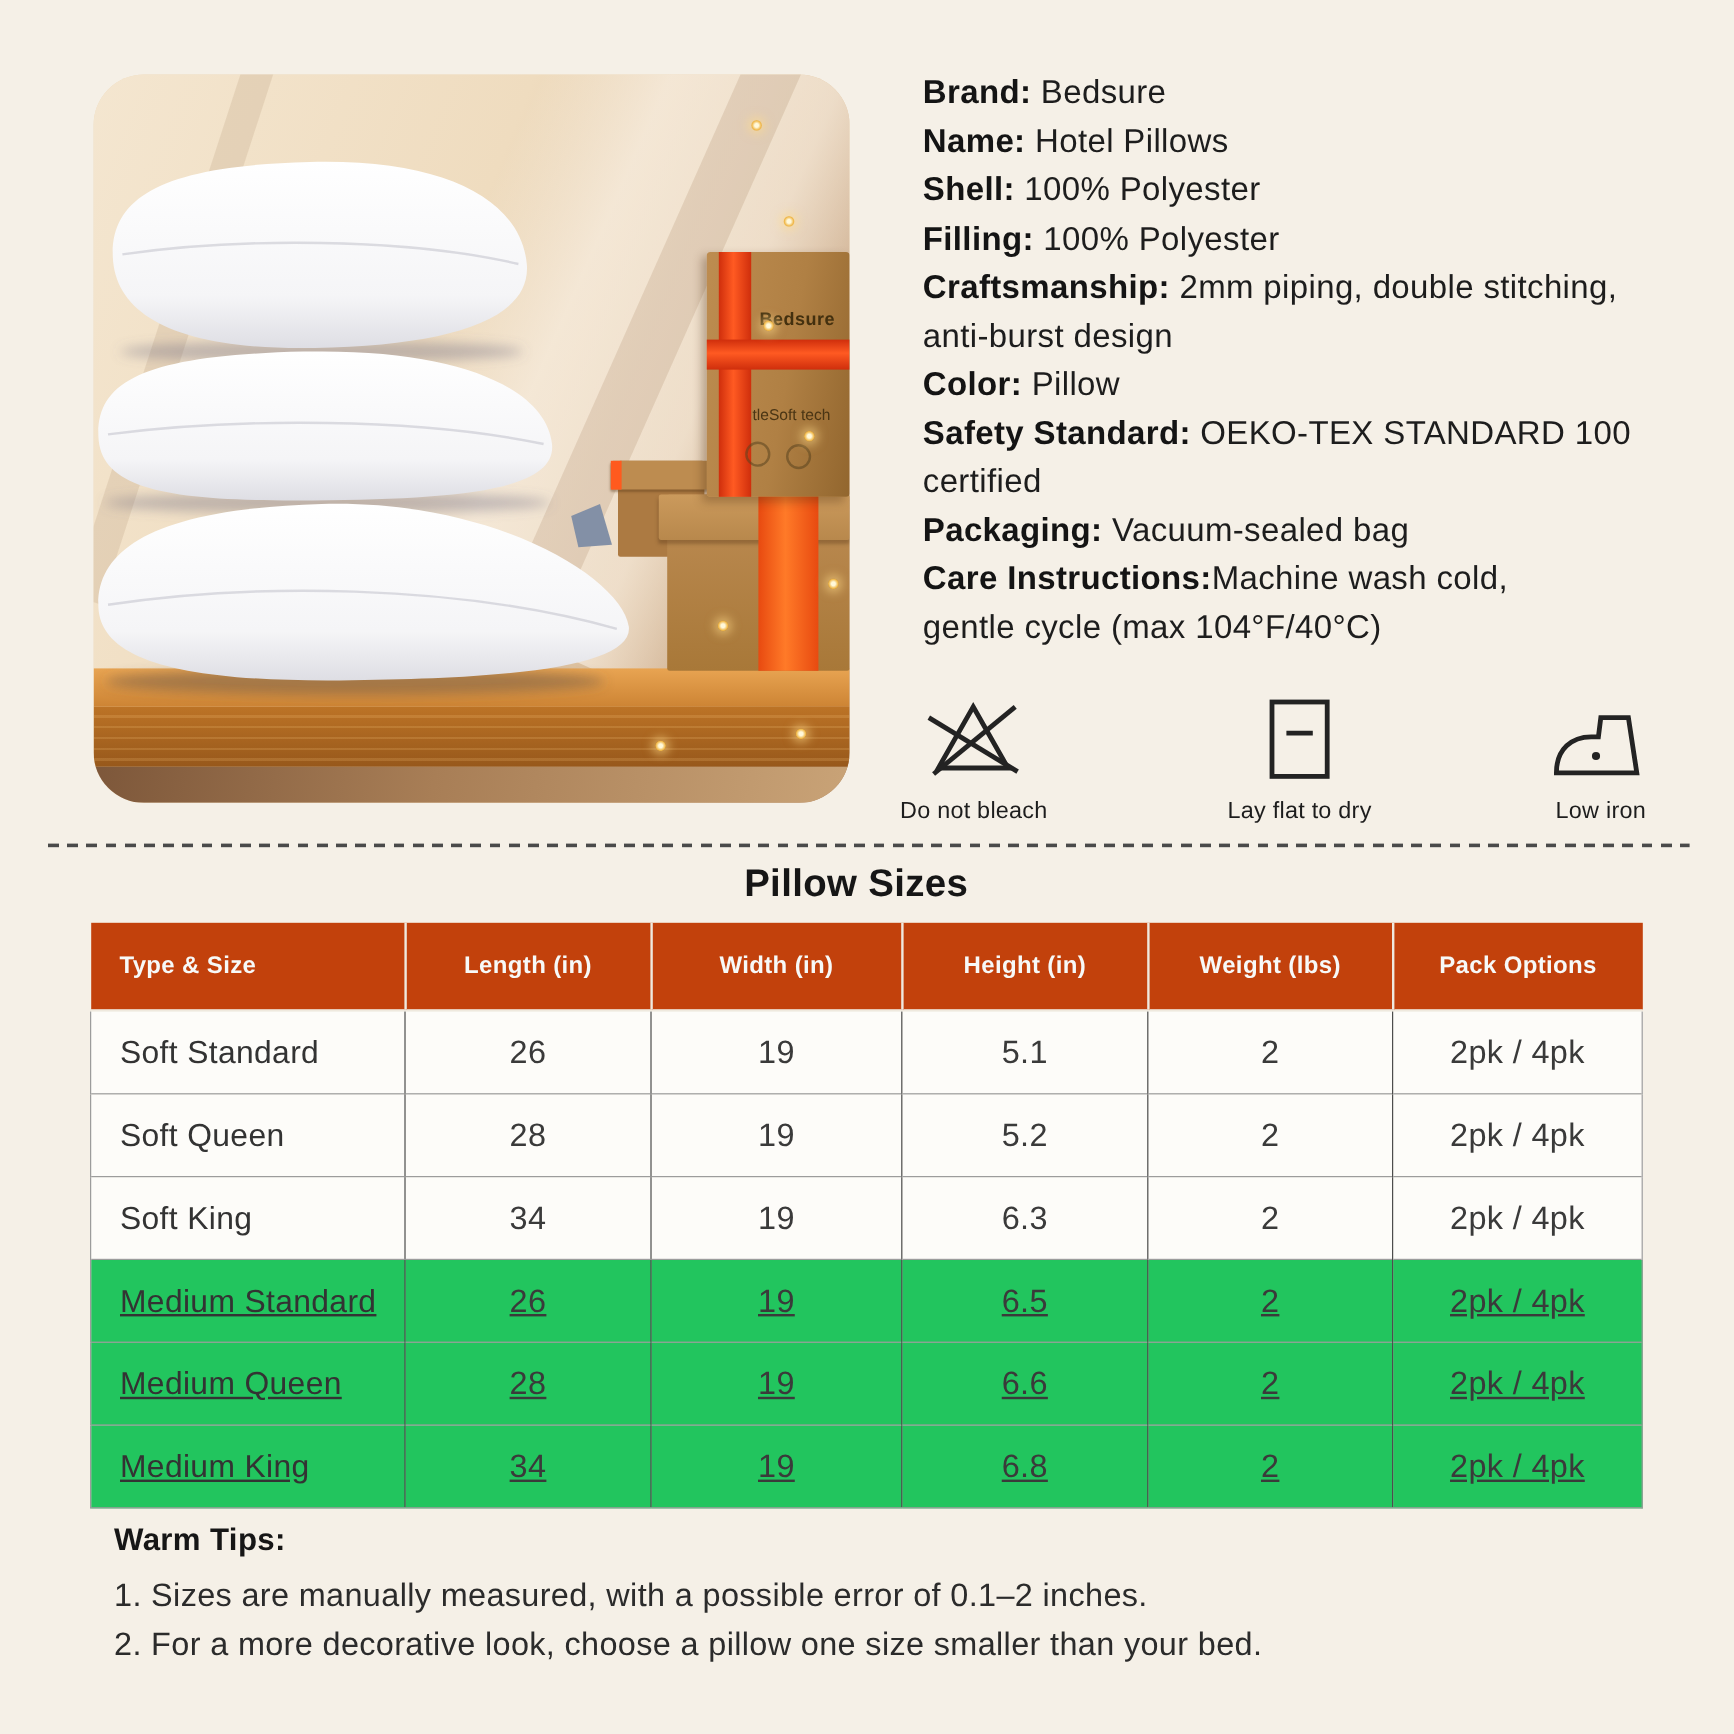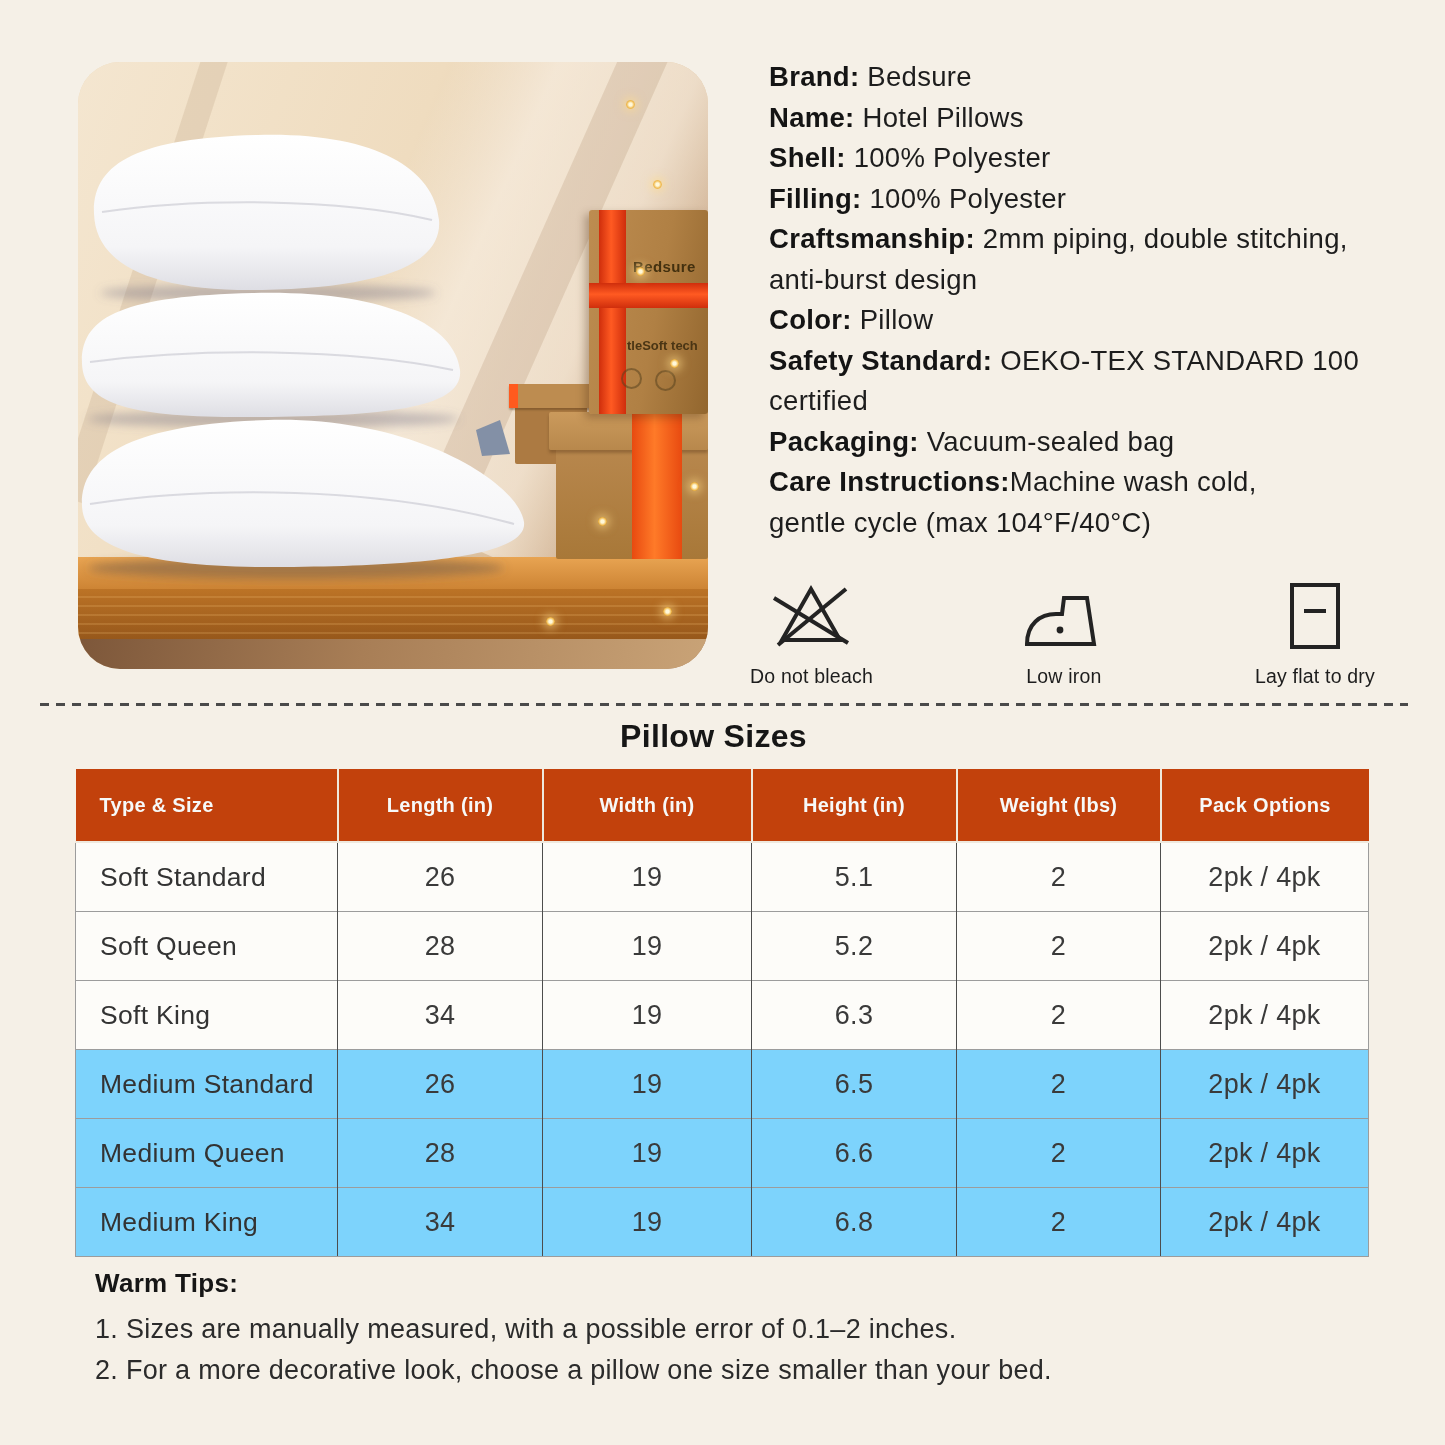--- a/index.html
+++ b/index.html
@@ -44,21 +44,21 @@
     background:linear-gradient(90deg,#e84a10,#ff7a28 45%,#e84a10);}
   .box-small{position:absolute;left:511px;top:148px;width:119px;height:204px;
     background:linear-gradient(100deg,#bd8c50 0%,#b08044 55%,#92662e 100%);
     border-radius:3px;box-shadow:-4px 4px 8px rgba(80,50,20,.35);}
   .box-small .rib-v{position:absolute;left:10px;top:0;width:27px;height:100%;
     background:linear-gradient(90deg,#cf2e0c,#ff5a22 45%,#cf2e0c);}
   .box-small .rib-h{position:absolute;left:0;top:73px;width:100%;height:25px;
     background:linear-gradient(180deg,#cf2e0c,#ff5a22 45%,#cf2e0c);}
   .bx-brand{position:absolute;left:44px;top:48px;font-size:15px;font-weight:bold;
     color:#43300f;letter-spacing:.4px;}
-  .bx-line2{position:absolute;left:38px;top:128px;font-size:13px;font-weight:bold;color:#4a3514;}
+  .bx-line2{position:absolute;left:38px;top:128px;font-size:13px;font-weight:normal;color:#4a3514;}
   .cert{position:absolute;width:17px;height:17px;border:2px solid #5a431f;border-radius:50%;opacity:.55;}
   .cert.c1{left:32px;top:158px;} .cert.c2{left:66px;top:160px;}
   .fairy{position:absolute;width:9px;height:9px;border-radius:50%;
     background:radial-gradient(circle,#fff8da 0 25%,#f0b84a 60%,rgba(240,184,74,0) 100%);
     box-shadow:0 0 8px 3px rgba(255,220,140,.55);}
   .pillows{position:absolute;left:0;top:0;width:100%;height:100%;}
   
   #specs{position:absolute;left:753px;top:57px;width:665px;margin-left:16px;}
   .spec-line{font-size:27.5px;line-height:40.5px;letter-spacing:.3px;color:#1d1d1d;white-space:nowrap;}
   .spec-line b{font-weight:700;color:#141414;}
@@ -81,21 +81,21 @@
   #size-table th + th{border-left:2px solid #efe9de;}
   #size-table th:first-child, #size-table td:first-child{text-align:left;padding-left:24px;}
   #size-table th{border-bottom:2px solid #efe9de;}
   #size-table td{
     font-size:27px;color:#3a3a3a;height:66px;text-align:center;
     border-top:1px solid #9c9c9c;border-left:1px solid #4d4d4d;letter-spacing:.3px;}
   #size-table td:first-child{border-left:1px solid #9c9c9c;font-size:26.5px;color:#333;}
   #size-table td:last-child{border-right:1px solid #9c9c9c;}
   #size-table tbody tr:last-child td{border-bottom:1px solid #9c9c9c;}
   #size-table tr.soft td{background:#fdfcf9;}
-  #size-table tr.medium td{background:#7dd3fc;}
+  #size-table tr.medium td{background:#22c55e;text-decoration:underline;}
   
   #tips{position:absolute;left:95px;top:1268px;width:1300px;}
   #tips .tips-title{font-size:26px;font-weight:700;color:#161616;margin-bottom:10px;letter-spacing:.3px;}
   #tips .tip{font-size:27px;line-height:41px;color:#2b2b2b;letter-spacing:.3px;}
 </style>
 </head>
 <body>
 
 <div id="photo">
   <div class="wall"></div>
@@ -179,35 +179,35 @@
         <svg width="84" height="72" viewBox="0 0 84 72" fill="none" stroke="#232323" stroke-width="4">
           <path d="M42,9 L71,60 L13,60 Z"></path>
           <path d="M5,18 L79,63"></path>
           <path d="M77,9 L9,65"></path>
         </svg>
       </span>
       <span class="clabel">Do not bleach</span>
     </div>
     <div class="care">
       <span class="cicon">
+        <svg width="58" height="72" viewBox="0 0 58 72" fill="none" stroke="#232323" stroke-width="4">
+          <rect x="6" y="5" width="46" height="62"></rect>
+          <path d="M18,31 L40,31"></path>
+        </svg>
+      </span>
+      <span class="clabel">Lay flat to dry</span>
+    </div>
+    <div class="care">
+      <span class="cicon">
         <svg width="82" height="66" viewBox="0 0 82 66" fill="none" stroke="#232323" stroke-width="4">
           <path d="M4,58 C4,38 17,28 33,28 L39,28 L41,12 L64,12 L71,58 Z"></path>
           <circle cx="37" cy="44" r="3.4" fill="#232323" stroke="none"></circle>
         </svg>
       </span>
       <span class="clabel">Low iron</span>
-    </div>
-    <div class="care">
-      <span class="cicon">
-        <svg width="58" height="72" viewBox="0 0 58 72" fill="none" stroke="#232323" stroke-width="4">
-          <rect x="6" y="5" width="46" height="62"></rect>
-          <path d="M18,31 L40,31"></path>
-        </svg>
-      </span>
-      <span class="clabel">Lay flat to dry</span>
     </div>
   </div>
 
 <div id="divider"></div>
 <div id="table-title">Pillow Sizes</div>
 
 <div id="size-table-wrap">
   <table id="size-table">
     <colgroup>
       <col style="width:262px">

